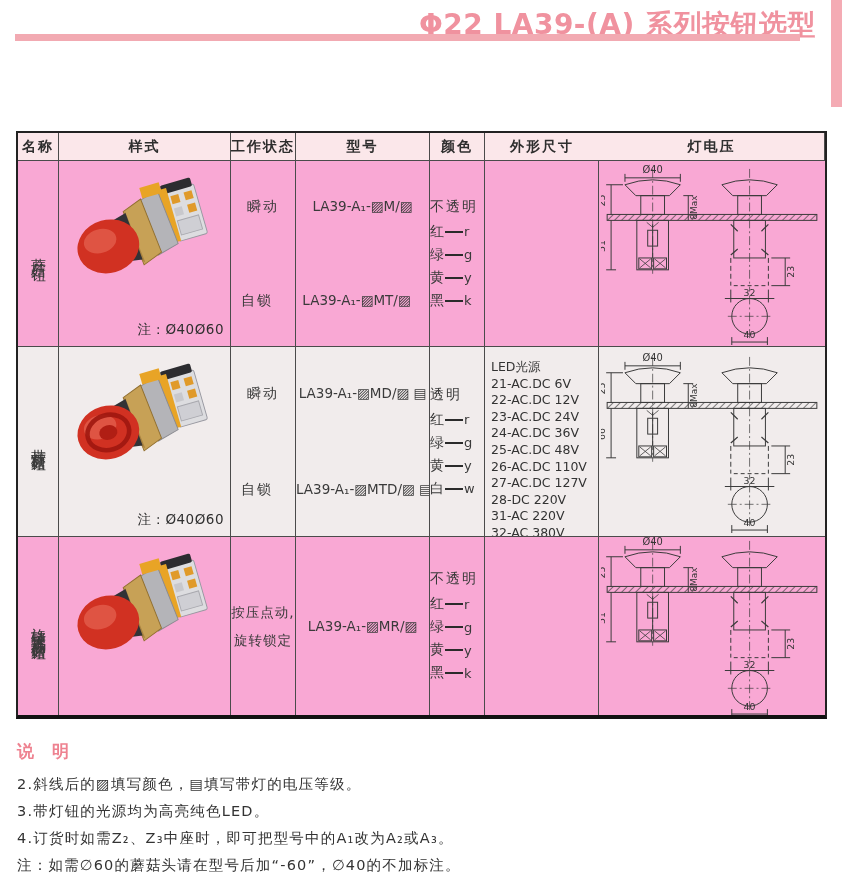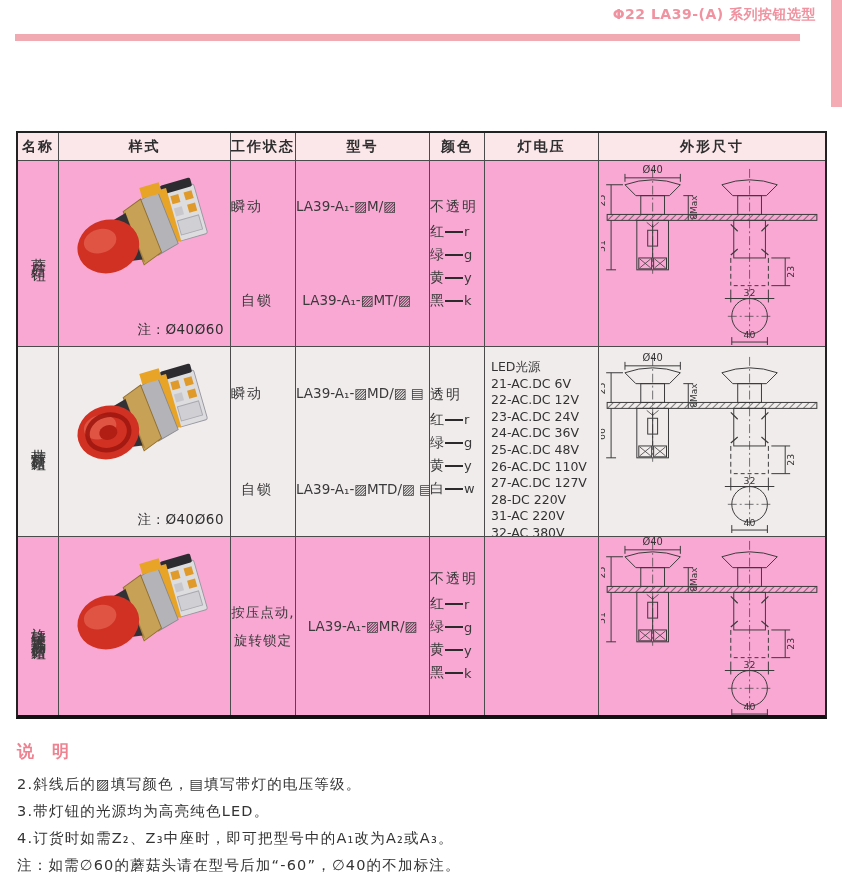--- a/index.html
+++ b/index.html
@@ -1,19 +1,19 @@
 <!DOCTYPE html>
 <html><head>
 <meta charset="utf-8">
 <style>
   *{box-sizing:border-box;margin:0;padding:0}
   html,body{width:842px;height:887px}
   body{background:#fff;font-family:"DejaVu Sans","Liberation Sans",sans-serif;color:#3a3a3a;position:relative;overflow:hidden}
 
-  .title{position:absolute;top:6px;right:26px;font-size:14px;font-weight:bold;color:#f0929f;letter-spacing:.5px;white-space:nowrap}
+  .title{position:absolute;top:6px;right:26px;font-size:28px;font-weight:bold;color:#f0929f;letter-spacing:.5px;white-space:nowrap}
   .rule{position:absolute;left:15px;top:34px;width:785px;height:7px;background:#f2aab2}
   .edgetab{position:absolute;right:0;top:0;width:11px;height:107px;background:#f4abb4}
 
   .sel-table{position:absolute;left:16px;top:131px;display:grid;
     grid-template-columns:41px 172px 65px 134px 55px 114px 226px;
     grid-template-rows:28px 186px 190px 178px;
     border:2px solid #222;border-bottom:4px solid #111;background:#f9a8d4}
   .cell{border-right:1px solid #4b4b4b;border-bottom:1px solid #4b4b4b;position:relative;overflow:hidden}
   .lastcol{border-right:none}
   .lastrow{border-bottom:none}
@@ -23,21 +23,21 @@
 
   .name-cell{display:flex;align-items:center;justify-content:center}
   .vname{writing-mode:vertical-rl;text-orientation:upright;font-size:15px;line-height:1}
   .sp-wide{letter-spacing:5px}
   .sp-tight{letter-spacing:2px}
 
   .style-cell .photo{position:absolute;left:8px;top:8px;width:156px;height:134px}
   .snote{position:absolute;right:6px;bottom:7px;font-size:13.5px;letter-spacing:.5px;color:#2f2f2f}
 
   .scell{font-size:14px}
-  .posA{position:absolute;left:0;right:0;top:20%;letter-spacing:2px}
+  .posA{position:absolute;left:0;right:0;top:20%;text-align:center;letter-spacing:2px}
   .posB{position:absolute;left:0;right:12px;top:71%;text-align:center;letter-spacing:2px}
   .state3{display:flex;flex-direction:column;align-items:center;justify-content:center;height:100%;
           font-size:13.5px;line-height:28px;letter-spacing:1px;white-space:nowrap}
   .mcell .posA,.mcell .posB{letter-spacing:0;font-size:13.5px;white-space:nowrap}
   .mcenter{display:flex;align-items:center;justify-content:center;height:100%;font-size:13.5px;white-space:nowrap}
 
   .color-cell{display:flex;flex-direction:column;align-items:flex-start;justify-content:center;gap:5px;font-size:14px}
   .ctitle{letter-spacing:2px;margin-bottom:2px}
   .centry{display:flex;align-items:center}
   .cline{display:inline-block;width:18px;height:2px;background:#2b2b2b;margin:0 1px}
@@ -84,22 +84,22 @@
 <div class="rule"></div>
 <div class="edgetab"></div>
 
 <div class="sel-table">
 
   <div class="cell th">名称</div>
   <div class="cell th">样式</div>
   <div class="cell th">工作状态</div>
   <div class="cell th">型号</div>
   <div class="cell th">颜色</div>
+  <div class="cell th lastcol">外形尺寸</div>
   <div class="cell th">灯电压</div>
-  <div class="cell th lastcol">外形尺寸</div>
 
   <div class="cell name-cell">
     <span class="vname sp-wide">蘑菇钮</span>
   </div>
   <div class="cell style-cell">
     <svg class="photo" viewBox="0 0 170 140">
         <use href="#btn-photo"></use>
       </svg>
     <span class="snote">注：Ø40Ø60</span>
   </div>

